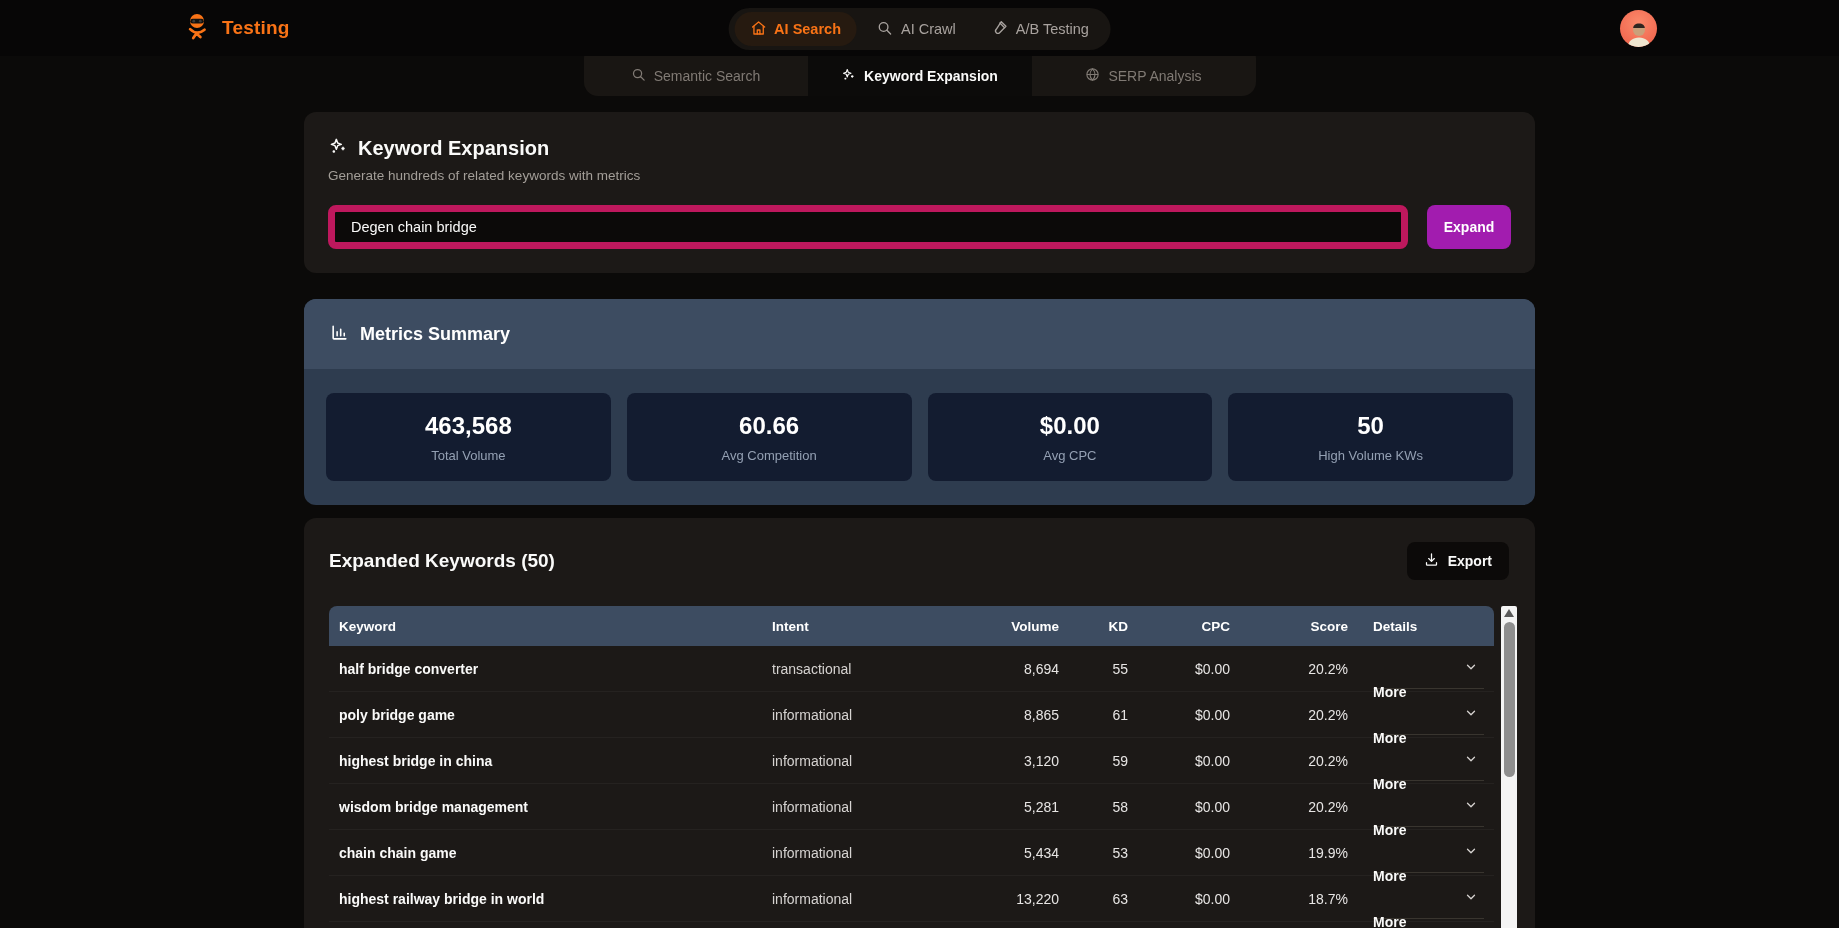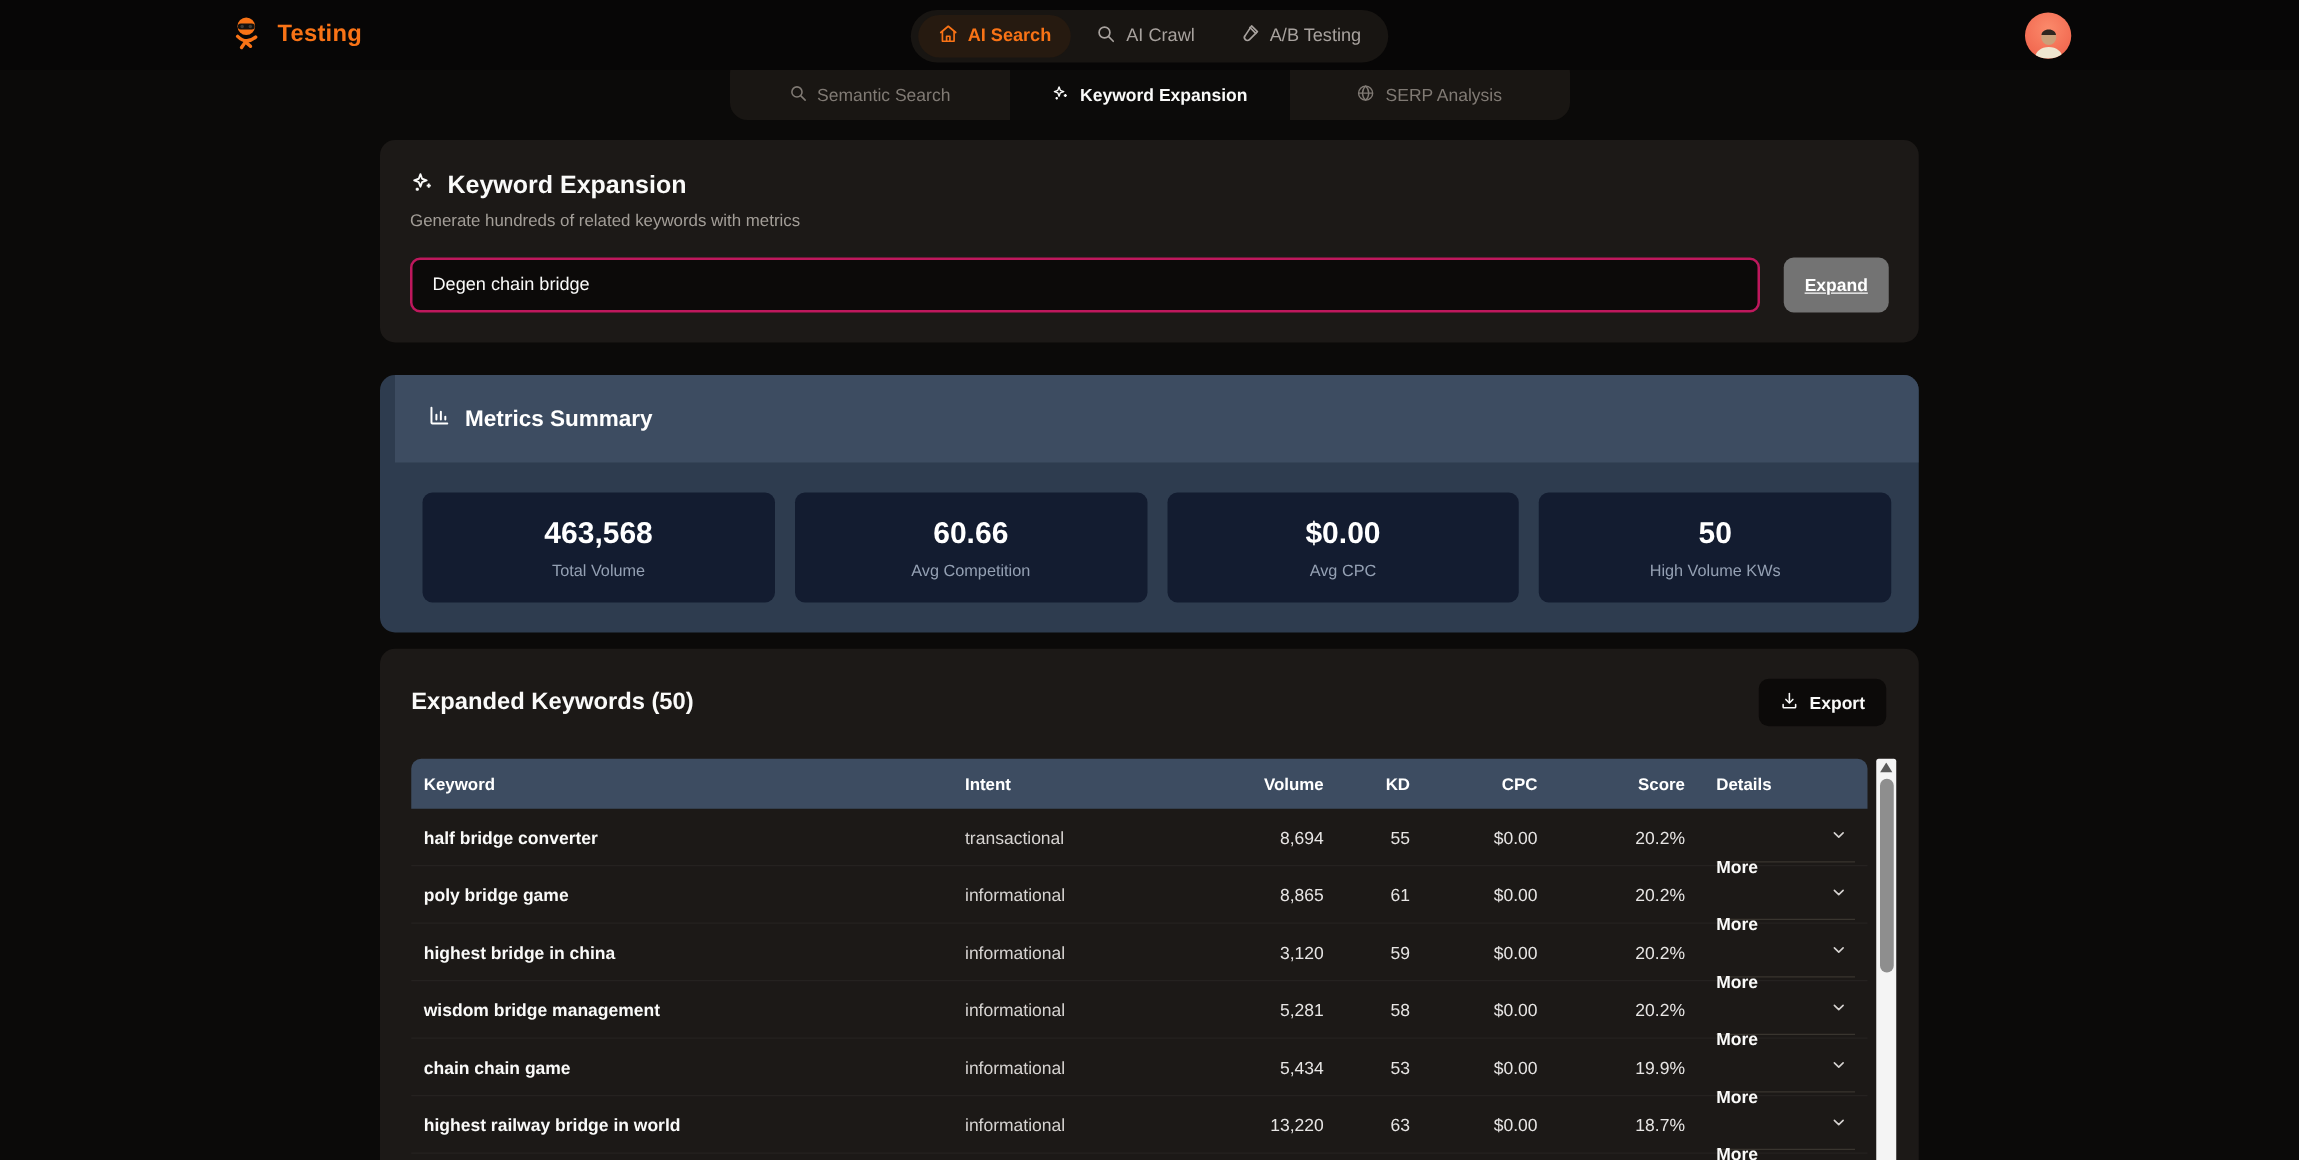--- a/index.html
+++ b/index.html
@@ -36,28 +36,28 @@
   
   .content { width:1231px; margin:0 auto; }
   .card { background:#1c1917; border-radius:12px; }
 
   
   .card-expansion { margin-top:16px; padding:24px; }
   .card-title-row { display:flex; align-items:center; gap:10px; }
   .card-title { color:#fafaf9; font-size:20px; font-weight:700; }
   .card-subtitle { color:#a39e98; font-size:13.5px; margin-top:8px; }
   .expansion-form { display:flex; gap:19px; margin-top:22px; }
-  .kw-input { flex:1; height:44px; background:#0c0a09; border:2px solid #be185d;
+  .kw-input { flex:1; height:44px; background:#0c0a09; border:7px solid #be185d;
     border-radius:8px; color:#fafaf9; font-size:14.5px; padding:0 16px;
     font-family:inherit; outline:none; }
-  .expand-btn { width:84px; height:44px; background:#737373; color:#fff; font-size:14px;
-    font-weight:600; border:none; border-radius:8px; cursor:pointer; font-family:inherit;text-decoration:underline; }
-
-  
-  .card-metrics { margin-top:26px; background:#2e3c4f; overflow:hidden;padding-left:12px; }
+  .expand-btn { width:84px; height:44px; background:#a21caf; color:#fff; font-size:14px;
+    font-weight:600; border:none; border-radius:8px; cursor:pointer; font-family:inherit; }
+
+  
+  .card-metrics { margin-top:26px; background:#2e3c4f; overflow:hidden; }
   .metrics-header { background:#3d4c61; height:70px; display:flex; align-items:center;
     gap:11px; padding:0 26px; }
   .metrics-title { color:#fff; font-size:18px; font-weight:700; }
   .metrics-body { display:grid; grid-template-columns:repeat(4,1fr); gap:16px; padding:24px 22px; }
   .metric-card { background:#131c30; border-radius:8px; height:88px; display:flex;
     flex-direction:column; align-items:center; justify-content:center; gap:8px; }
   .metric-value { color:#fff; font-size:24px; font-weight:700; }
   .metric-label { color:#94a0b3; font-size:13px; }
 
   

